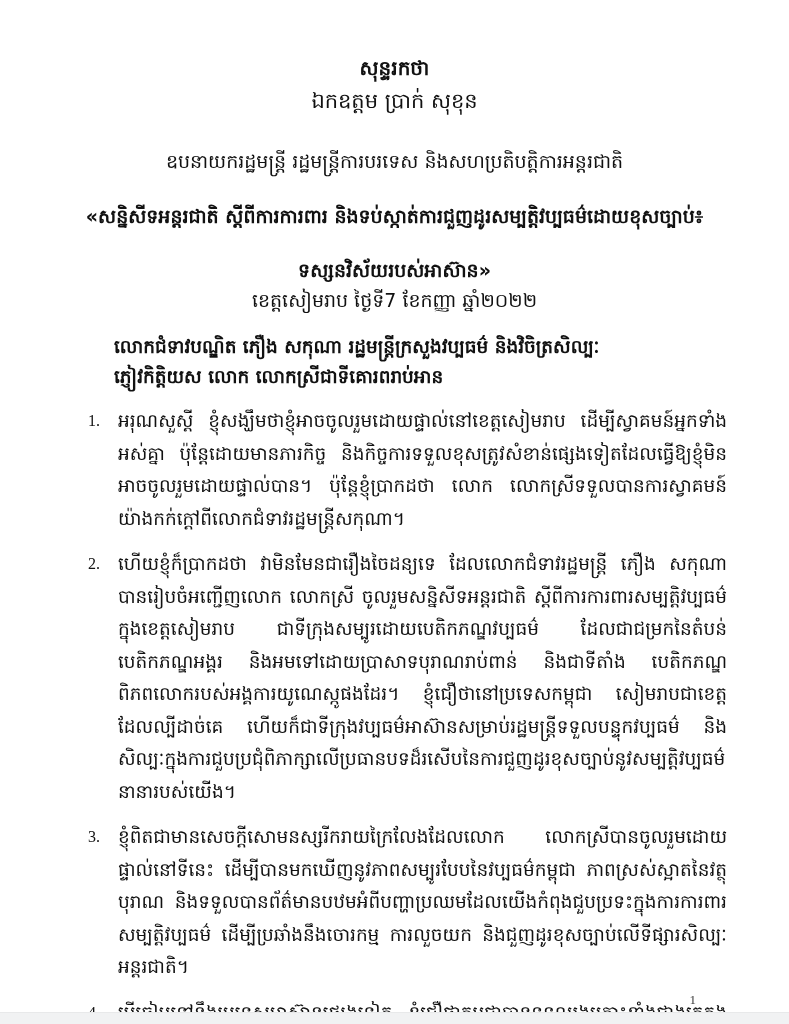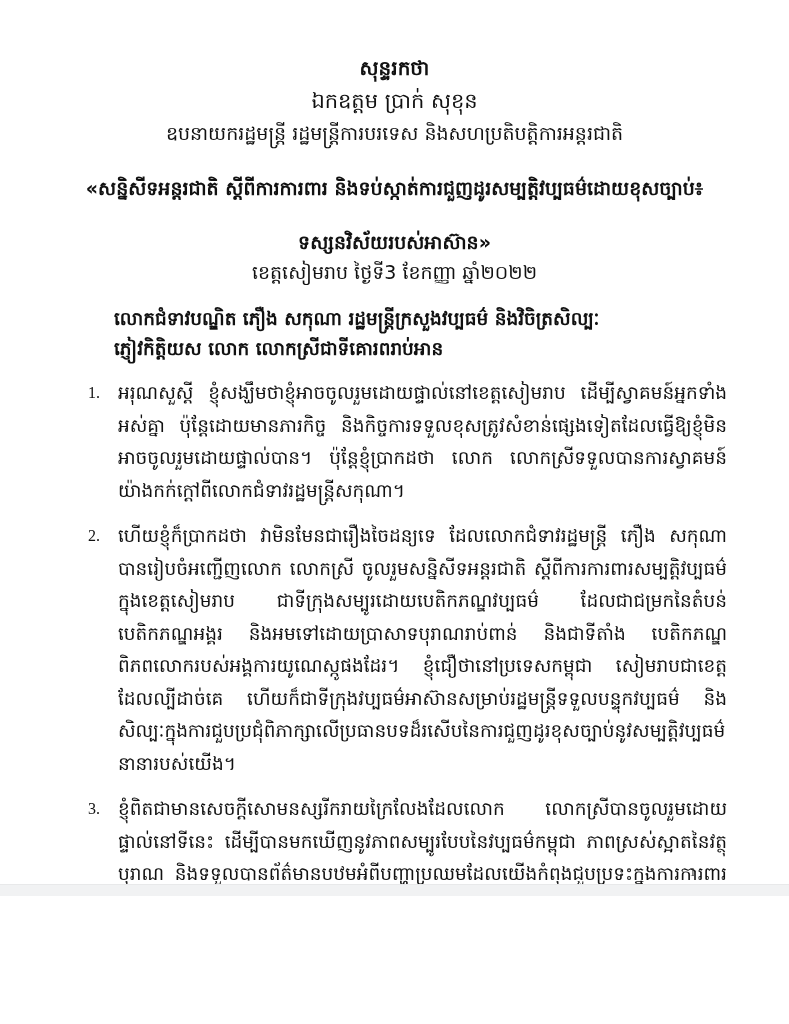--- a/index.html
+++ b/index.html
@@ -3,21 +3,21 @@
 <meta charset="utf-8">
 <style>
   html, body {
     margin: 0;
     padding: 0;
     background: #ffffff;
   }
   .page {
     position: relative;
     width: 789px;
-    height: 896px;
+    height: 1024px;
     margin: 0 auto;
     background: #ffffff;
     color: #111111;
     font-family: "DejaVu Sans", sans-serif;
     overflow: hidden;
     box-sizing: border-box;
   }
   .doc {
     box-sizing: border-box;
     padding: 52px 62px 0 62px;
@@ -32,20 +32,21 @@
     line-height: 32px;
   }
   .doc-speaker {
     font-size: 21px;
     font-weight: normal;
     line-height: 34px;
   }
   .doc-position {
     font-size: 19px;
     line-height: 31px;
+    margin-top: 28px;
   }
   .doc-event {
     font-size: 19px;
     font-weight: bold;
     line-height: 30px;
     margin-top: 24px;
   }
   .doc-date {
     font-size: 19px;
     line-height: 31px;
@@ -106,21 +107,21 @@
 
 <div class="page">
   <div class="doc">
 
     <div class="doc-header">
       <div class="doc-title">សុន្ទរកថា</div>
       <div class="doc-speaker">ឯកឧត្តម ប្រាក់ សុខុន</div>
       <div class="doc-position">ឧបនាយករដ្ឋមន្ត្រី រដ្ឋមន្ត្រីការបរទេស និងសហប្រតិបត្តិការអន្តរជាតិ</div>
       <div class="doc-event">«សន្និសីទអន្តរជាតិ ស្តីពីការការពារ និងទប់ស្កាត់ការជួញដូរសម្បត្តិវប្បធម៌ដោយខុសច្បាប់៖</div>
       <div class="doc-event">ទស្សនវិស័យរបស់អាស៊ាន»</div>
-      <div class="doc-date">ខេត្តសៀមរាប ថ្ងៃទី3 ខែកញ្ញា ឆ្នាំ២០២២</div>
+      <div class="doc-date">ខេត្តសៀមរាប ថ្ងៃទី7 ខែកញ្ញា ឆ្នាំ២០២២</div>
     </div>
 
     <div class="salutations">
       <div class="salutation-line">លោកជំទាវបណ្ឌិត ភឿង សកុណា រដ្ឋមន្ត្រីក្រសួងវប្បធម៌ និងវិចិត្រសិល្បៈ</div>
       <div class="salutation-line">ភ្ញៀវកិត្តិយស លោក លោកស្រីជាទីគោរពរាប់អាន</div>
     </div>
 
     <div class="paragraphs">
       <div class="para">
         <span class="para-num">1.</span>

